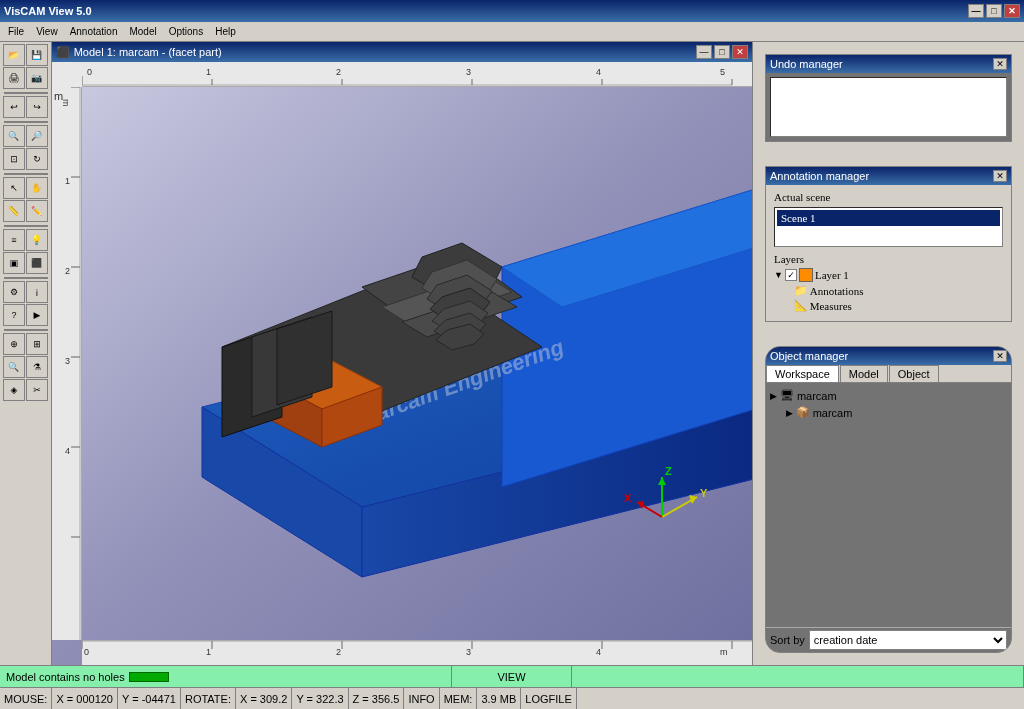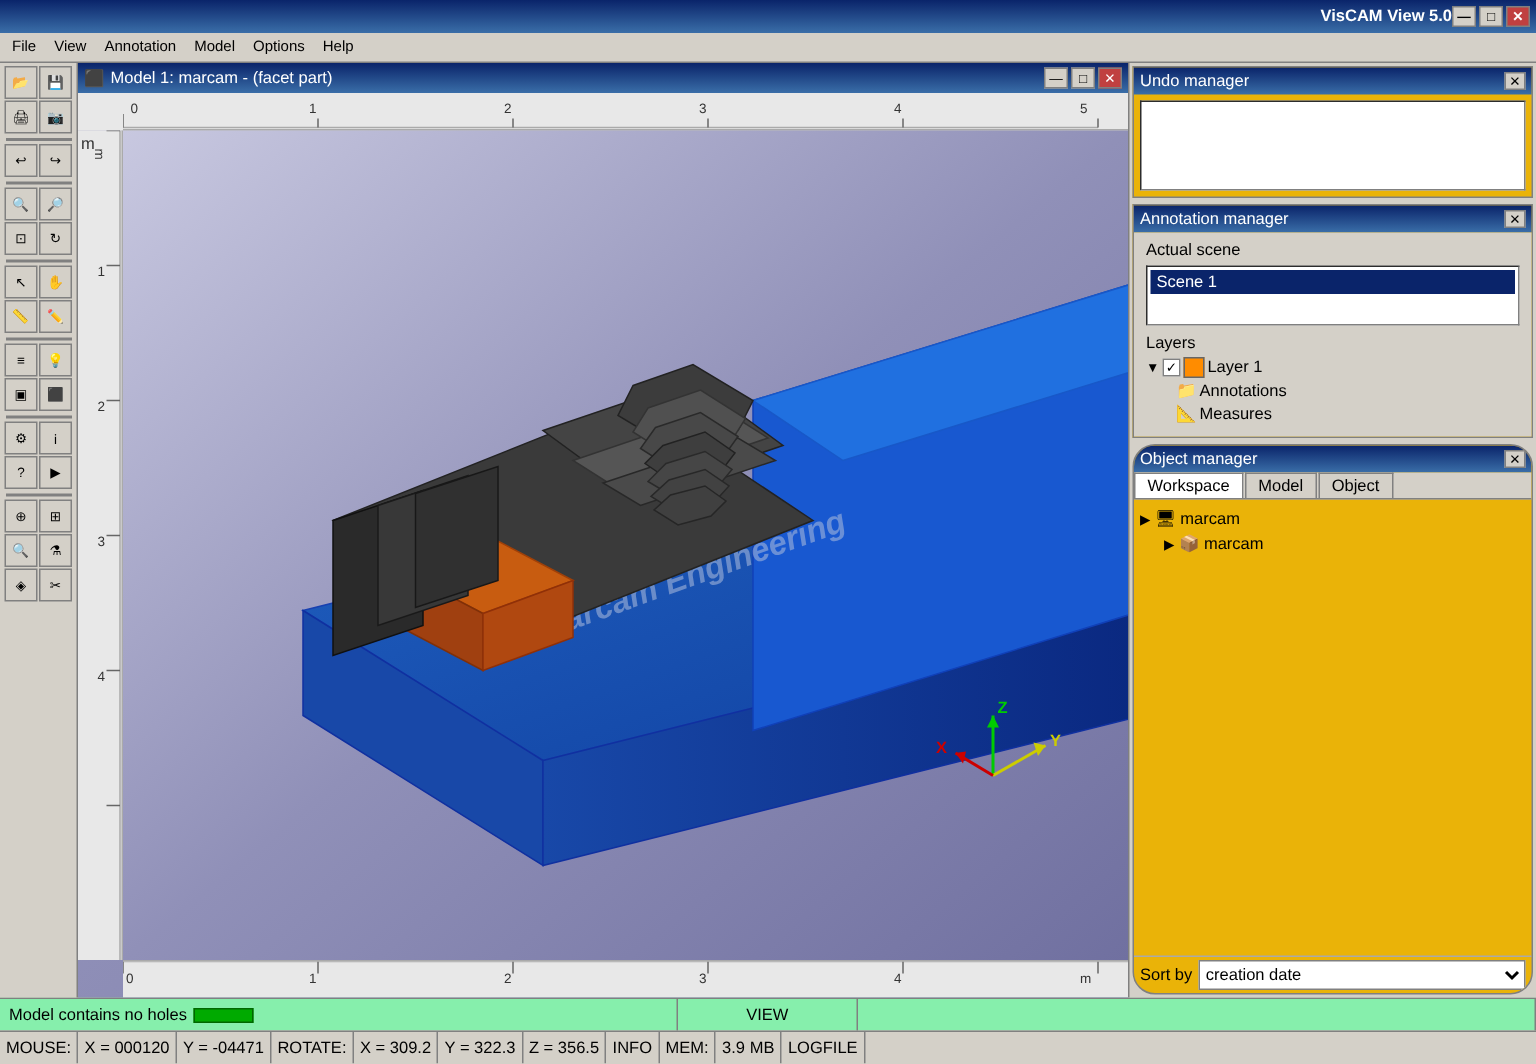--- a/index.html
+++ b/index.html
@@ -5,21 +5,21 @@
     * { margin: 0; padding: 0; box-sizing: border-box; }
     body { width: 1024px; height: 709px; overflow: hidden; font-family: 'Tahoma', 'Arial', sans-serif; font-size: 11px; background: #d4d0c8; }
 
     
     #title-bar {
       background: linear-gradient(to bottom, #0a246a, #3a6ea8);
       color: white;
       height: 22px;
       display: flex;
       align-items: center;
-      justify-content: flex-end;
+      justify-content: space-between;
       padding: 0 4px;
       font-size: 11px;
       font-weight: bold;
     }
     #title-bar-controls { display: flex; gap: 2px; }
     .title-btn {
       width: 16px; height: 14px;
       background: #d4d0c8;
       border: 1px solid #808080;
       cursor: pointer;
@@ -150,22 +150,22 @@
       width: 272px;
       background: #d4d0c8;
       border-left: 1px solid #808080;
       display: flex;
       flex-direction: column;
       overflow: hidden;
     }
 
     .panel-section {
       border: 1px solid #808080;
-      margin: 2px;
-      background: #eab308;
+      margin: 12px;
+      background: #737373;
     }
     .panel-header {
       background: linear-gradient(to bottom, #0a246a, #3a6ea8);
       color: white;
       height: 18px;
       display: flex;
       align-items: center;
       justify-content: space-between;
       padding: 0 4px;
       font-size: 11px;
@@ -175,20 +175,21 @@
       background: #d4d0c8;
       border: 1px solid #808080;
       cursor: pointer;
       font-size: 9px;
       display: flex; align-items: center; justify-content: center;
       color: black;
     }
     .panel-content {
       padding: 4px;
       background: #d4d0c8;
+      font-family: Liberation Serif, serif;
     }
 
     
     #undo-area {
       background: white;
       border: 1px inset #808080;
       height: 60px;
       margin: 4px;
     }
     #undo-buttons {

